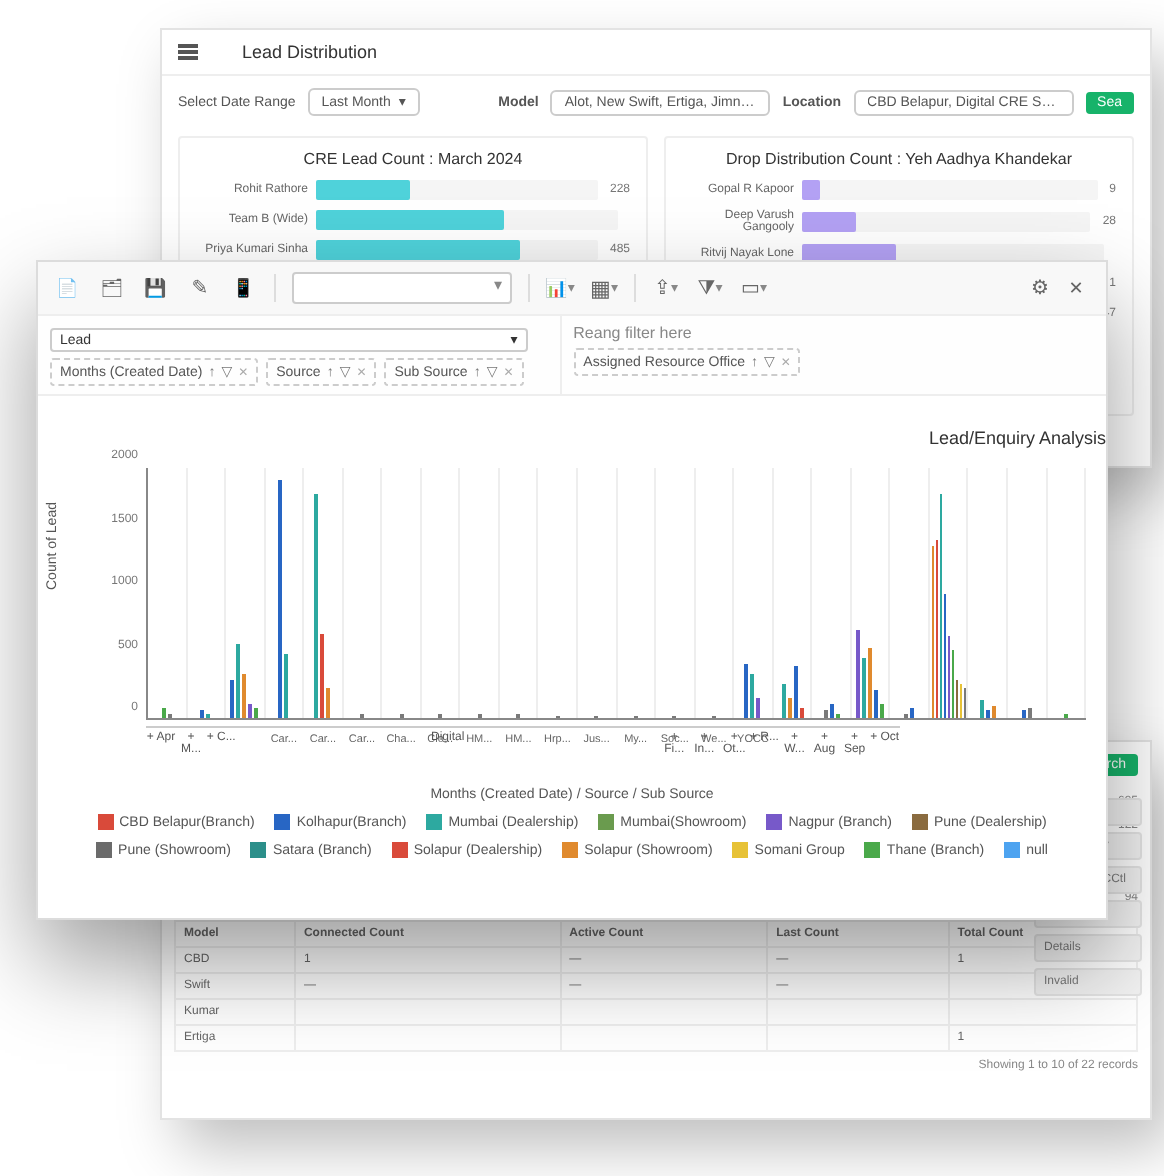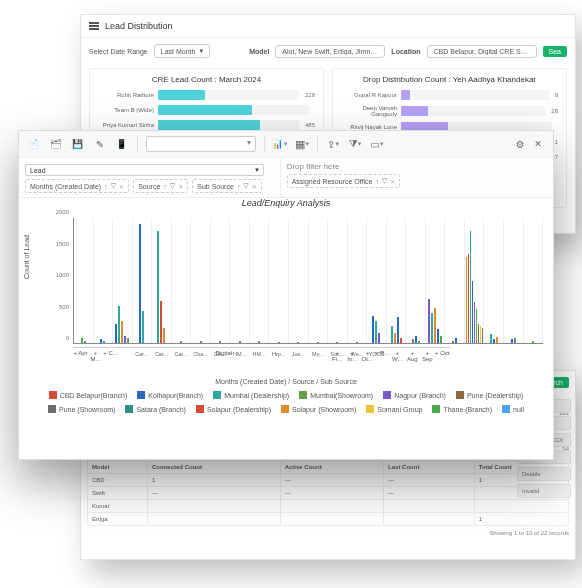--- a/index.html
+++ b/index.html
@@ -22,21 +22,21 @@
     border: 1px solid #e3e3e3;
     box-shadow: 10px 14px 28px rgba(0,0,0,.25);
   }
   .wt-header {
     display: flex; align-items: center; gap: 6px;
     padding: 6px 8px;
     border-bottom: 1px solid #eee;
   }
   .burger, .caret-d { display:inline-block; }
   .burger { width:10px; height:8px; background:linear-gradient(#555 0 2px,#fff 2px 3px,#555 3px 5px,#fff 5px 6px,#555 6px 8px); }
-  .wt-title { font-size: 9px; font-weight: 500; }
+  .wt-title { font-size: 9px; font-weight: 500; margin-left: 16px; }
   .wt-filters {
     display:flex; align-items:center; gap:6px;
     padding: 6px 8px;
     font-size:7px; color:#555;
   }
   .pill {
     border:1px solid #ccc; border-radius:3px;
     padding: 2px 6px; background:#fff;
     display:flex; align-items:center; gap:4px;
   }
@@ -131,21 +131,21 @@
     font-size:7px; padding:2px 4px; display:flex; align-items:center; gap:3px;
     color:#555;
   }
   .pill-sm .sorti::before { content:'↑'; color:#777; }
   .pill-sm .flt::before { content:'▽'; color:#777; }
   .pill-sm .x::before { content:'✕'; color:#aaa; font-size:6px; }
 
   .chart-area {
     position:relative; height:150px; margin:6px 10px 2px 30px;
   }
-  .chart-title { text-align:center; font-size:9px; font-weight:500; margin-top:0;font-style:italic;}
+  .chart-title { text-align:right; font-size:9px; font-weight:500; margin-top:16px;}
   .ylab {
     position:absolute; left:-26px; top:50%; transform: rotate(-90deg) translateX(10px);
     transform-origin:left top; font-size:7px; color:#555; white-space:nowrap;
   }
   .yaxis { position:absolute; left:0; top:4px; bottom:20px; width:22px; }
   .yt { position:absolute; right:2px; font-size:6px; color:#777; transform:translateY(-50%);}
   .plot {
     position:absolute; left:24px; right:0; top:4px; bottom:20px;
     border-left:1px solid #888; border-bottom:1px solid #888;
     display:flex; align-items:flex-end;
@@ -458,21 +458,21 @@
           </span>
           <span class="pill-sm">
             <span>Sub Source</span>
             <span class="sorti"></span>
             <span class="flt"></span>
             <span class="x"></span>
           </span>
         </div>
     </div>
     <div class="cr-right">
-      <div class="drop-hint">Drop filter here</div>
+      <div class="drop-hint">Reang filter here</div>
       <div class="pill-row" id="pills-right">
           <span class="pill-sm">
             <span>Assigned Resource Office</span>
             <span class="sorti"></span>
             <span class="flt"></span>
             <span class="x"></span>
           </span>
         </div>
     </div>
   </div>

